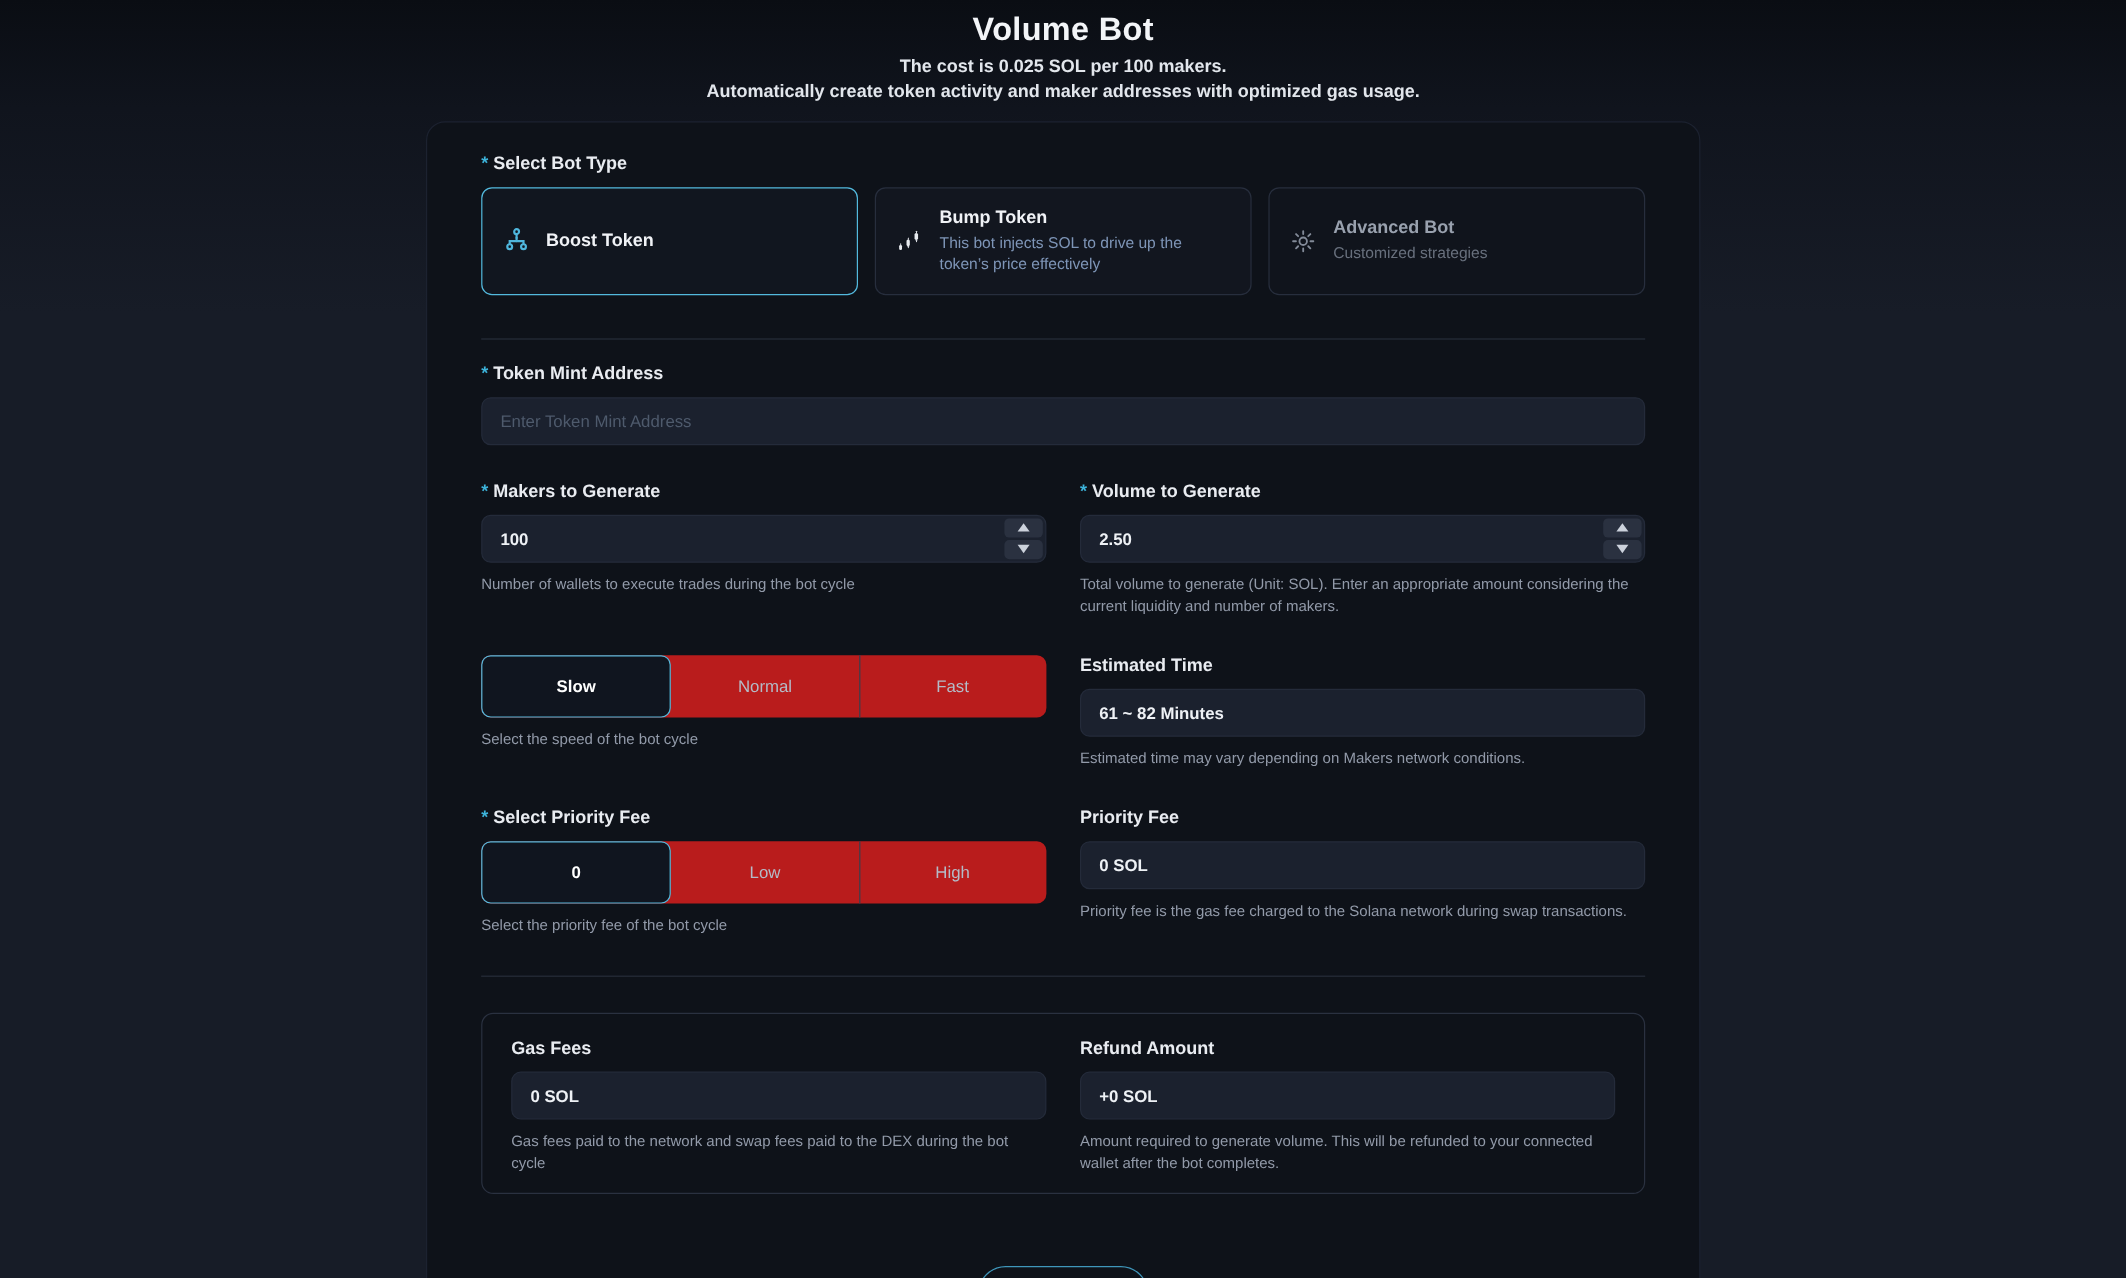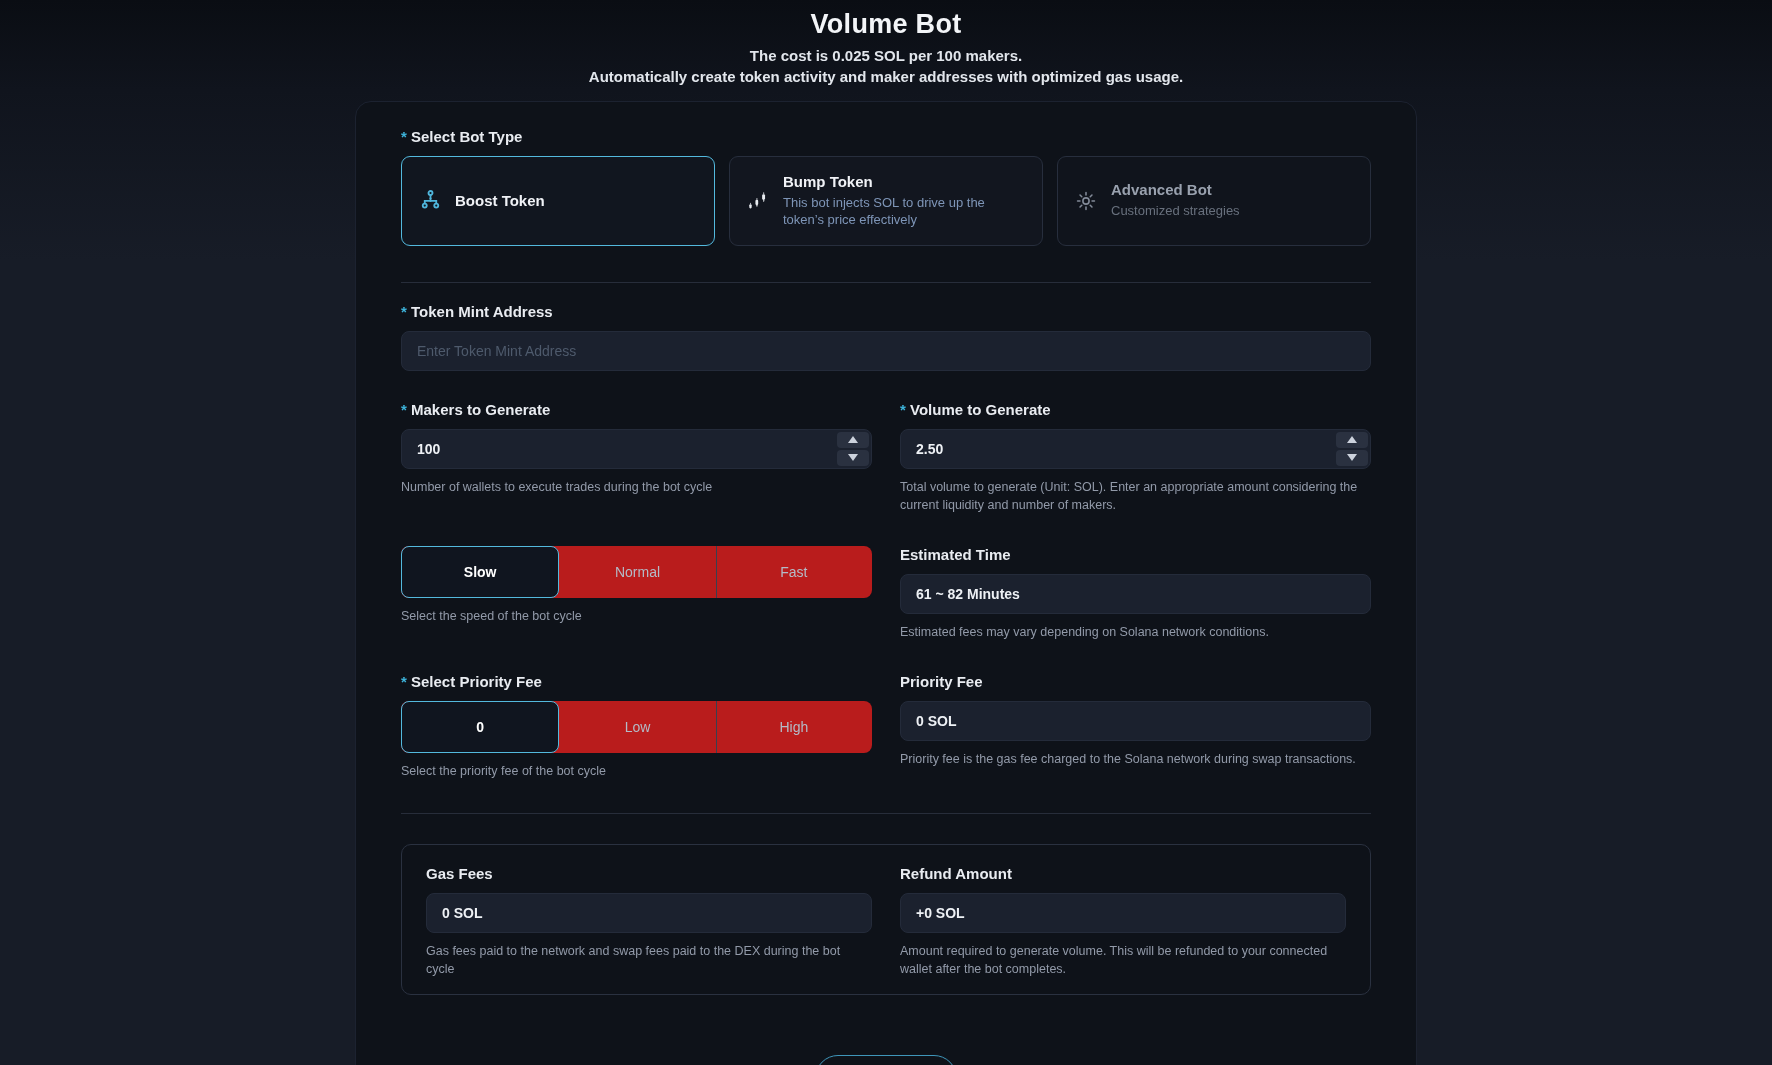--- a/index.html
+++ b/index.html
@@ -208,21 +208,21 @@
       <div class="segmented">
         <div class="segment selected">Slow</div>
         <div class="segment">Normal</div>
         <div class="segment seg-divider">Fast</div>
       </div>
       <div class="help">Select the speed of the bot cycle</div>
     </div>
     <div class="row-gap">
       <div class="section-label">Estimated Time</div>
       <div class="field-box">61 ~ 82 Minutes</div>
-      <div class="help">Estimated fees may vary depending on Solana network conditions.</div>
+      <div class="help">Estimated time may vary depending on Makers network conditions.</div>
     </div>
   </div>
 
   
   <div class="grid2" style="margin-top:5px;">
     <div>
       <div class="section-label required">Select Priority Fee</div>
       <div class="segmented">
         <div class="segment selected">0</div>
         <div class="segment">Low</div>

